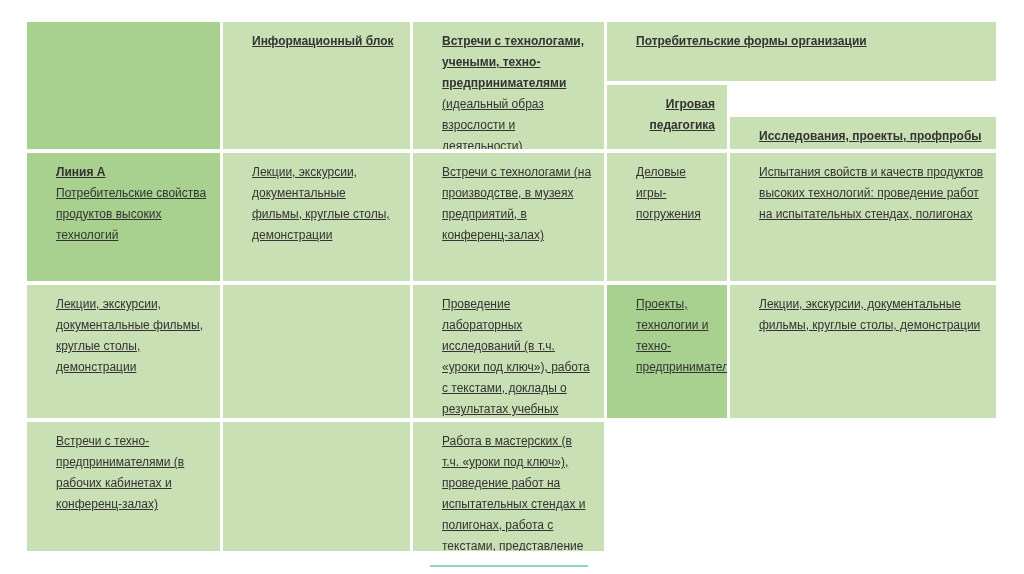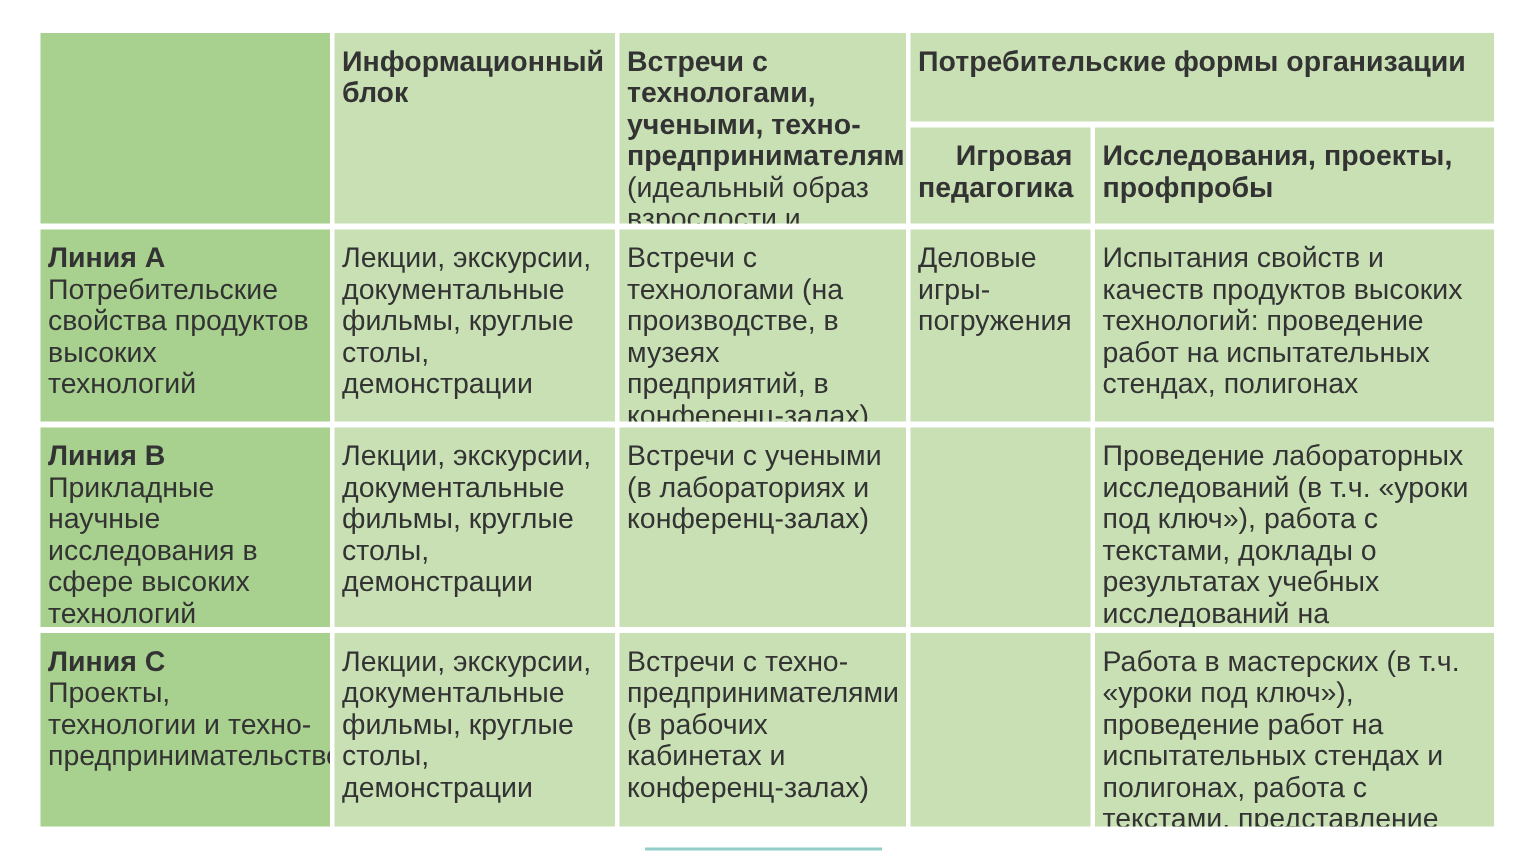--- a/index.html
+++ b/index.html
@@ -24,35 +24,36 @@
     width: 969px;
     height: 529px;
     display: grid;
     grid-template-columns: 193px 187px 191px 120px 1fr;
     grid-template-rows: 59px 64px 128px 133px 1fr;
     column-gap: 3px;
     row-gap: 4px;
   }
   .cell {
     overflow: hidden;
-    padding: 9px 12px 8px 5px;
-    font-size: 19px;
+    padding: 9px 12px 8px 29px;
+    font-size: 12px;
     line-height: 21px;
     color: var(--text, #333333);
     box-sizing: border-box;
+    text-decoration: underline;
   }
   .dark  { background: var(--dark-cell, #a8d08f); }
   .light { background: var(--light-cell, #c9e0b5); }
   .b     { font-weight: bold; }
   .corner   { grid-column: 1; grid-row: 1 / 3; }
   .h-info   { grid-column: 2; grid-row: 1 / 3; }
   .h-meet   { grid-column: 3; grid-row: 1 / 3; }
   .h-group  { grid-column: 4 / 6; grid-row: 1; }
   .h-sub1   { grid-column: 4; grid-row: 2; text-align: right; }
-  .h-sub2   { grid-column: 5; grid-row: 2; }
+  .h-sub2   { grid-column: 5; grid-row: 2; margin-top: 32px; }
   .bottom-line {
     position: absolute;
     left: 430px;
     top: 565px;
     width: 158px;
     height: 2px;
     background: var(--accent, #38a89d);
     opacity: 0.55;
   }
 </style>
@@ -87,31 +88,25 @@
 
     <div class="cell dark">
       <div class="b">Линия A</div>
       <div>Потребительские свойства продуктов высоких технологий</div>
     </div>
     <div class="cell light">Лекции, экскурсии, документальные фильмы, круглые столы, демонстрации</div>
     <div class="cell light">Встречи с технологами (на производстве, в музеях предприятий, в конференц-залах)</div>
     <div class="cell light">Деловые игры-погружения</div>
     <div class="cell light">Испытания свойств и качеств продуктов высоких технологий: проведение работ на испытательных стендах, полигонах</div>
 
-    <div class="cell dark">
-      <div class="b">Линия B</div>
-      <div>Прикладные научные исследования в сфере высоких технологий</div>
-    </div>
     <div class="cell light">Лекции, экскурсии, документальные фильмы, круглые столы, демонстрации</div>
-    <div class="cell light">Встречи с учеными (в лабораториях и конференц-залах)</div>
     <div class="cell light"></div>
     <div class="cell light">Проведение лабораторных исследований (в т.ч. «уроки под ключ»), работа с текстами, доклады о результатах учебных исследований на конференциях</div>
 
     <div class="cell dark">
-      <div class="b">Линия C</div>
       <div>Проекты, технологии и техно-предпринимательство</div>
     </div>
     <div class="cell light">Лекции, экскурсии, документальные фильмы, круглые столы, демонстрации</div>
     <div class="cell light">Встречи с техно-предпринимателями (в рабочих кабинетах и конференц-залах)</div>
     <div class="cell light"></div>
     <div class="cell light">Работа в мастерских (в т.ч. «уроки под ключ»), проведение работ на испытательных стендах и полигонах, работа с текстами, представление результатов на фестивалях</div>
 
   </div>
 
   <div class="bottom-line"></div>

